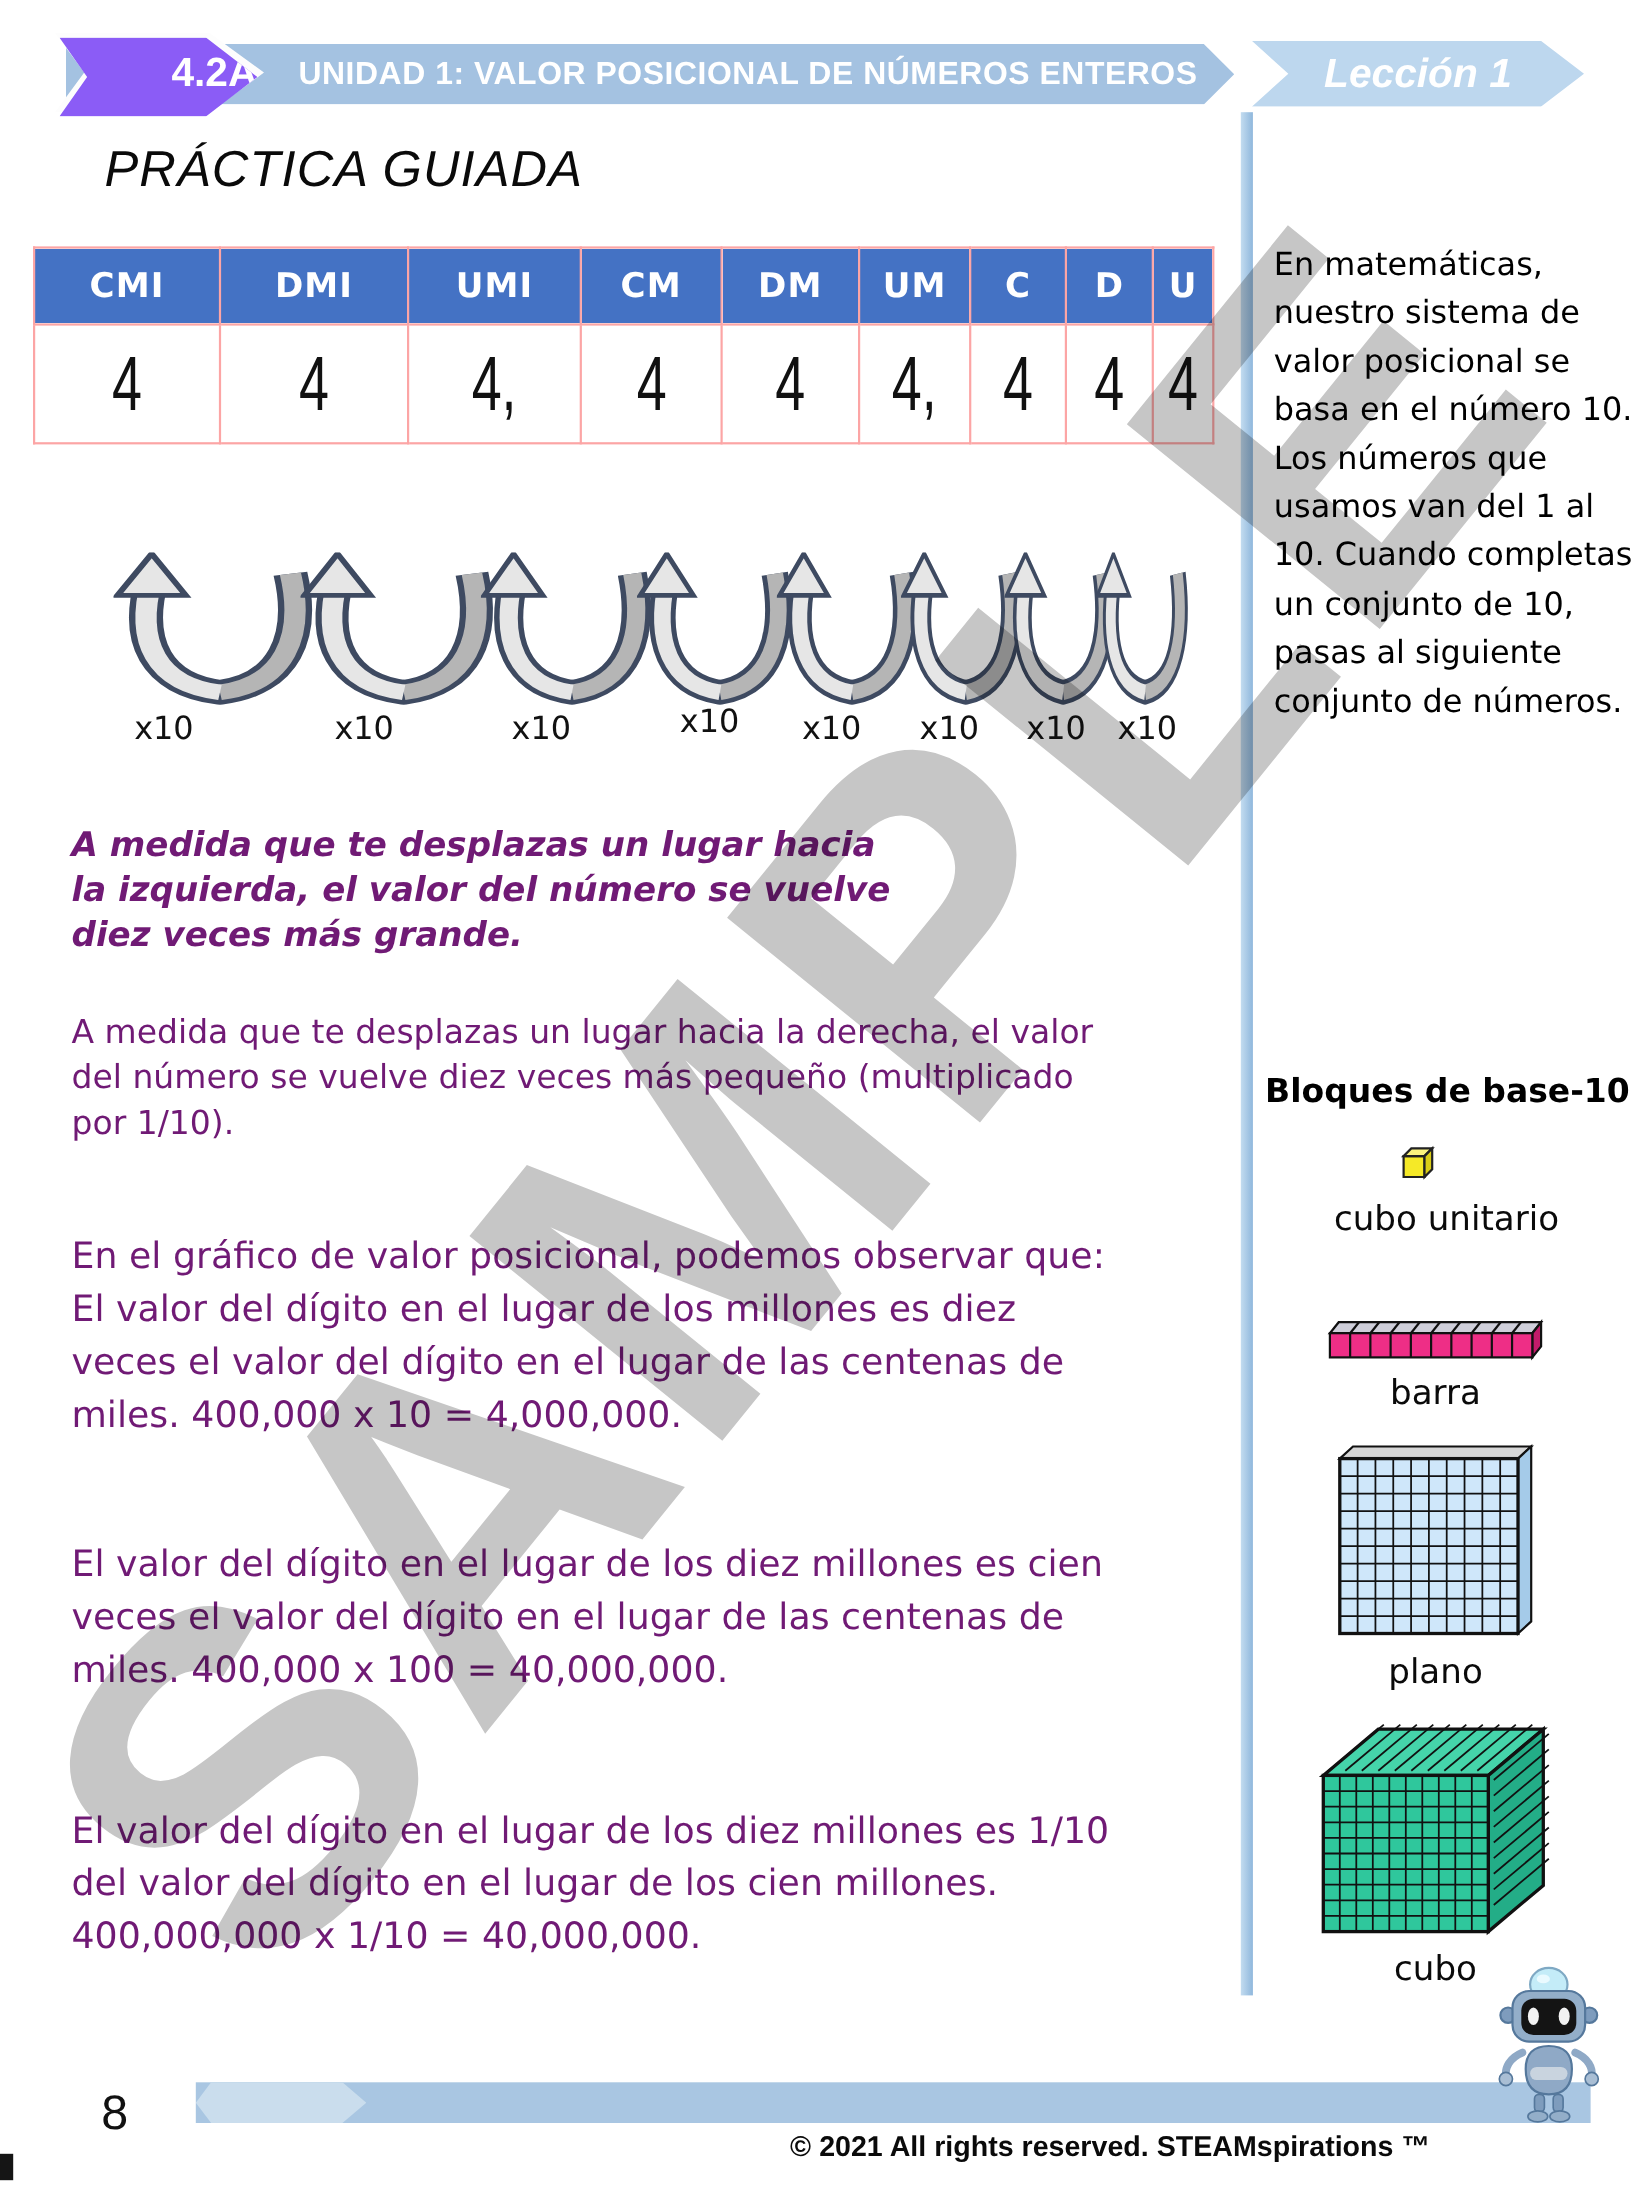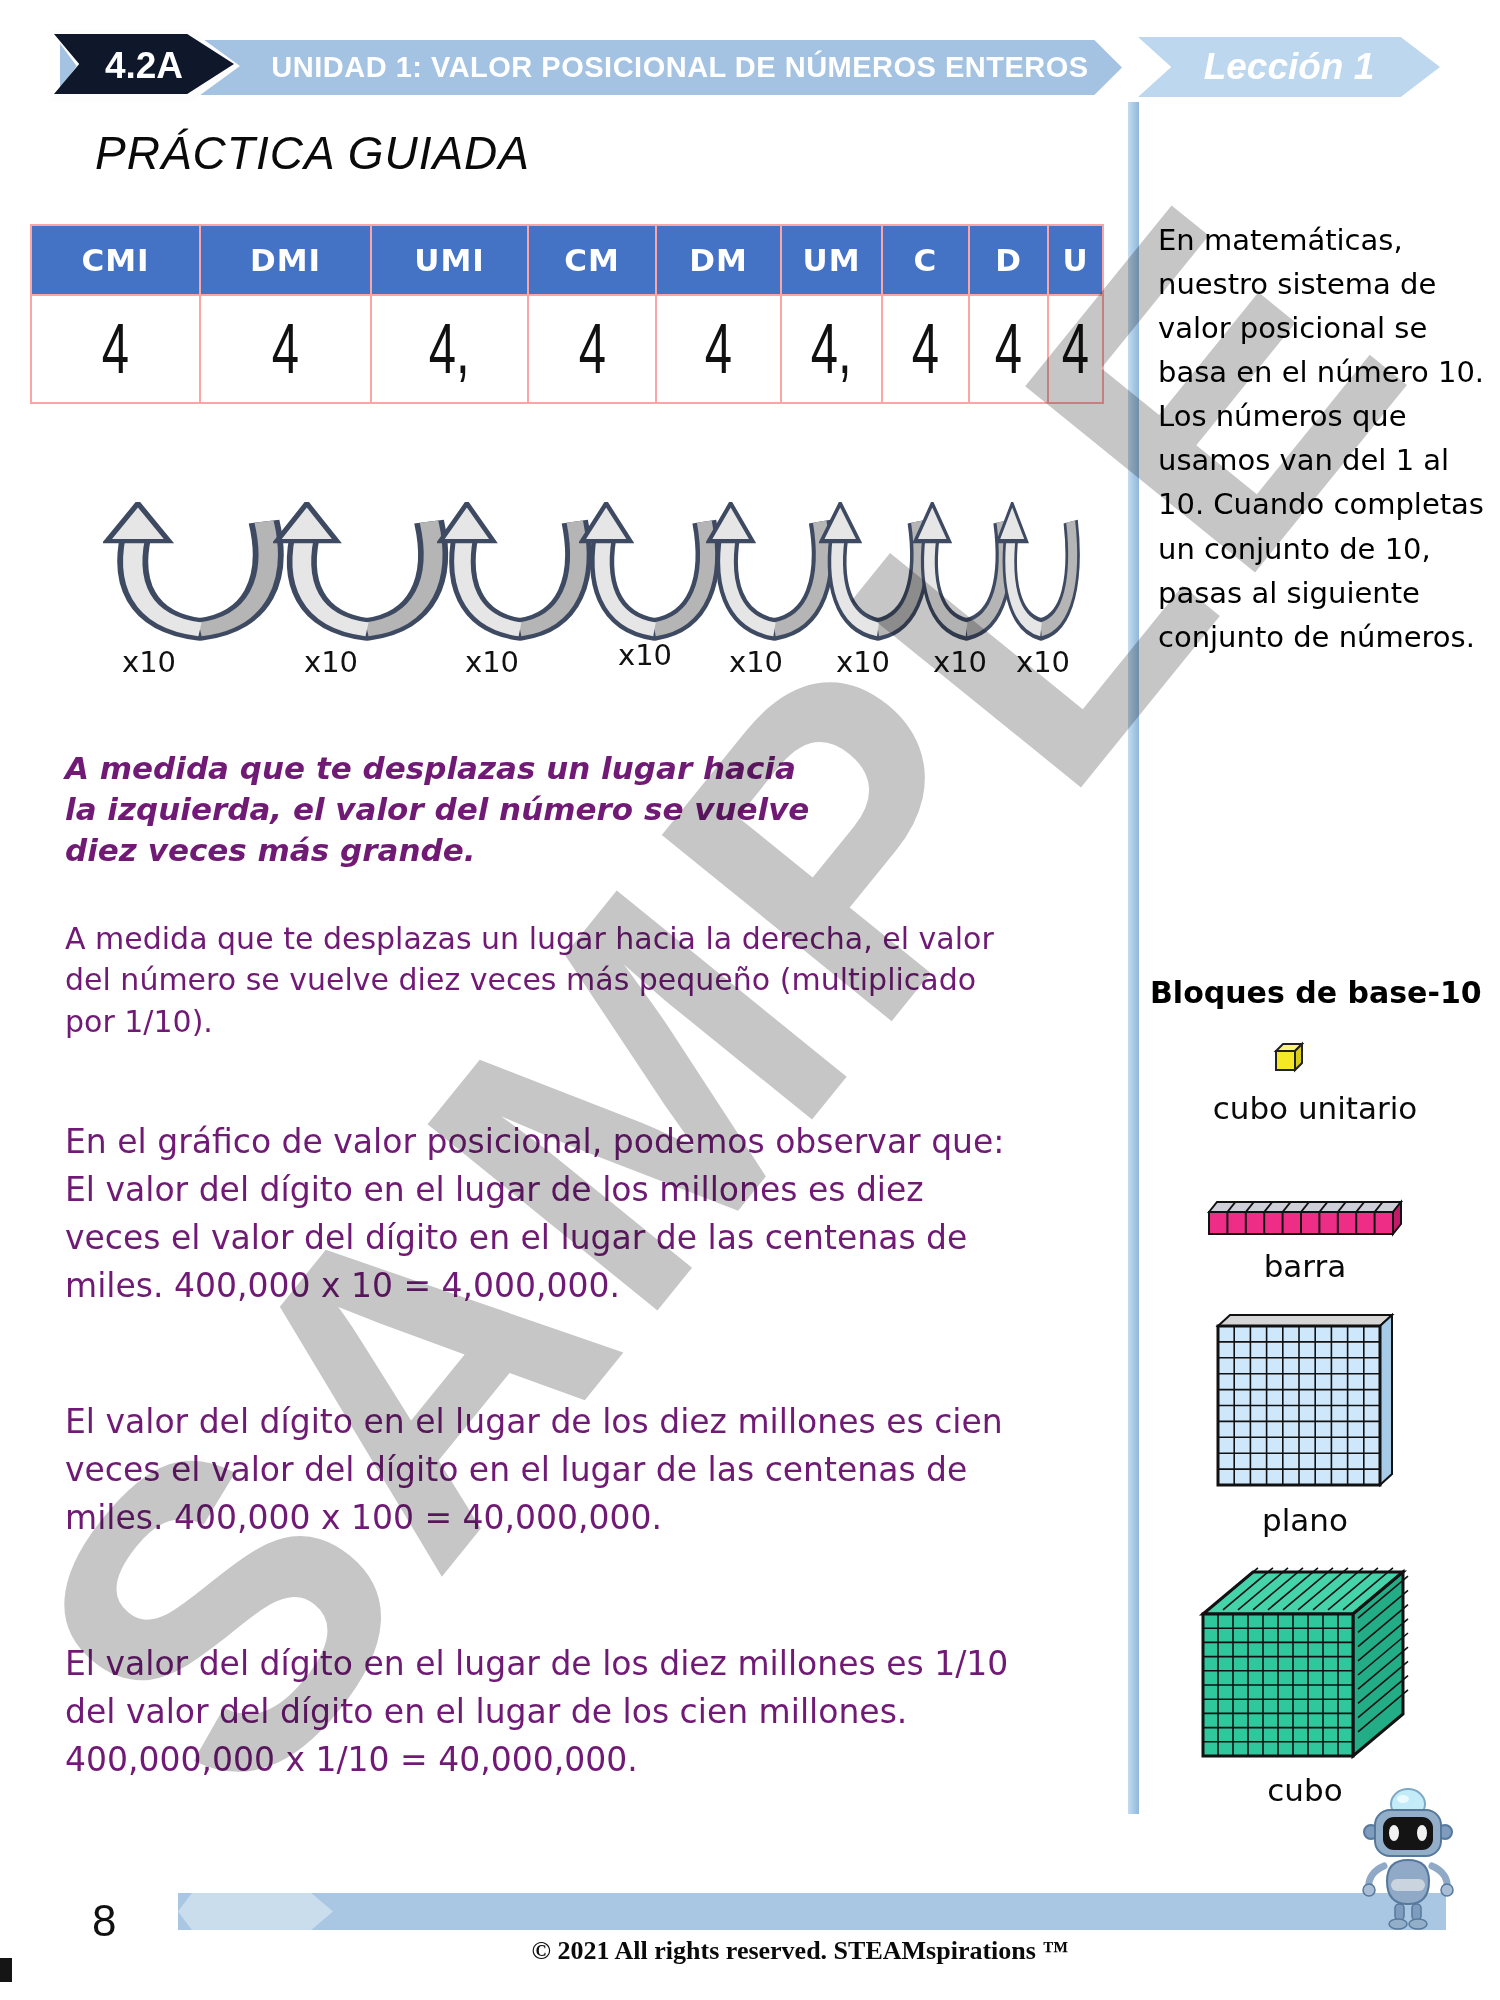--- a/index.html
+++ b/index.html
@@ -7,24 +7,24 @@
         font-family:"DejaVu Sans",sans-serif;color:#000;}
   .abs{position:absolute;}
 
   
   .band{left:60px;top:40px;width:1062px;height:55px;background:#a4c2e1;
         clip-path:polygon(0 0,97.4% 0,100% 50%,97.4% 100%,0 100%);}
   .unit-title{left:250px;top:40px;width:860px;height:55px;line-height:55px;text-align:center;
         color:#fff;font-family:"Liberation Sans",sans-serif;font-weight:bold;font-size:29px;letter-spacing:.5px;}
   .badge-outer{left:50px;top:30px;width:190px;height:72px;background:#fdfdfd;
         clip-path:polygon(0 0,74% 0,100% 50%,74% 100%,0 100%,14% 50%);}
-  .badge-inner{left:54px;top:34px;width:180px;height:60px;background:#0f172a;
+  .badge-inner{left:54px;top:34px;width:180px;height:72px;background:#8b5cf6;
         clip-path:polygon(0 0,74% 0,100% 50%,74% 100%,0 100%,14% 50%);
         color:#fff;font-family:"Liberation Sans",sans-serif;font-weight:bold;font-size:37px;
-        line-height:64px;text-align:center;}
+        line-height:64px;text-align:right;}
   .lesson-chip{left:1138px;top:37px;width:302px;height:60px;background:#bdd7ee;
         clip-path:polygon(0 0,87% 0,100% 50%,87% 100%,0 100%,11% 50%);
         color:#fff;font-family:"Liberation Sans",sans-serif;font-weight:bold;font-size:37px;
         line-height:60px;text-align:center;font-style:italic;}
 
   
   .page-title{left:95px;top:126px;font-family:"Liberation Sans",sans-serif;font-style:italic;
         font-size:46px;font-weight:500;letter-spacing:1px;color:#0a0a0a;}
 
   
@@ -53,22 +53,22 @@
         background:linear-gradient(90deg,#c3dcf0,#8fb7dc);}
   .sb-intro{left:1158px;top:218px;width:334px;font-size:29px;line-height:1.52;color:#000;}
   .sb-heading{left:1150px;top:975px;width:345px;font-size:30px;font-weight:bold;color:#000;}
   .blk-label{position:absolute;text-align:center;font-size:31px;color:#0a0a0a;}
 
   
   .foot-bar{left:178px;top:1893px;width:1268px;height:37px;background:#a9c6e2;}
   .foot-chevron{left:178px;top:1893px;width:155px;height:37px;background:#cadded;
         clip-path:polygon(0 50%,9% 0,86% 0,100% 50%,86% 100%,9% 100%);}
   .page-num{left:92px;top:1896px;font-size:44px;font-family:"Liberation Sans",sans-serif;color:#111;}
-  .copyright{left:300px;top:1936px;width:1000px;text-align:center;font-size:26px;font-weight:bold;
-        font-family:Liberation Serif, serif;color:#0a0a0a;}
+  .copyright{left:300px;top:1936px;width:1000px;text-align:right;font-size:26px;font-weight:bold;
+        font-family:Liberation Sans, sans-serif;color:#0a0a0a;}
   .edge-mark{left:0;top:1958px;width:12px;height:24px;background:#151515;}
 
   
   .watermark{left:130px;top:1478px;font-family:"Liberation Sans",sans-serif;font-weight:600;
         font-size:430px;letter-spacing:14px;color:#c6c6c6;white-space:nowrap;
         transform:rotate(-51deg);transform-origin:left center;mix-blend-mode:multiply;
         z-index:2;pointer-events:none;}
   .content{position:absolute;inset:0;z-index:1;}
 </style>
 </head>

